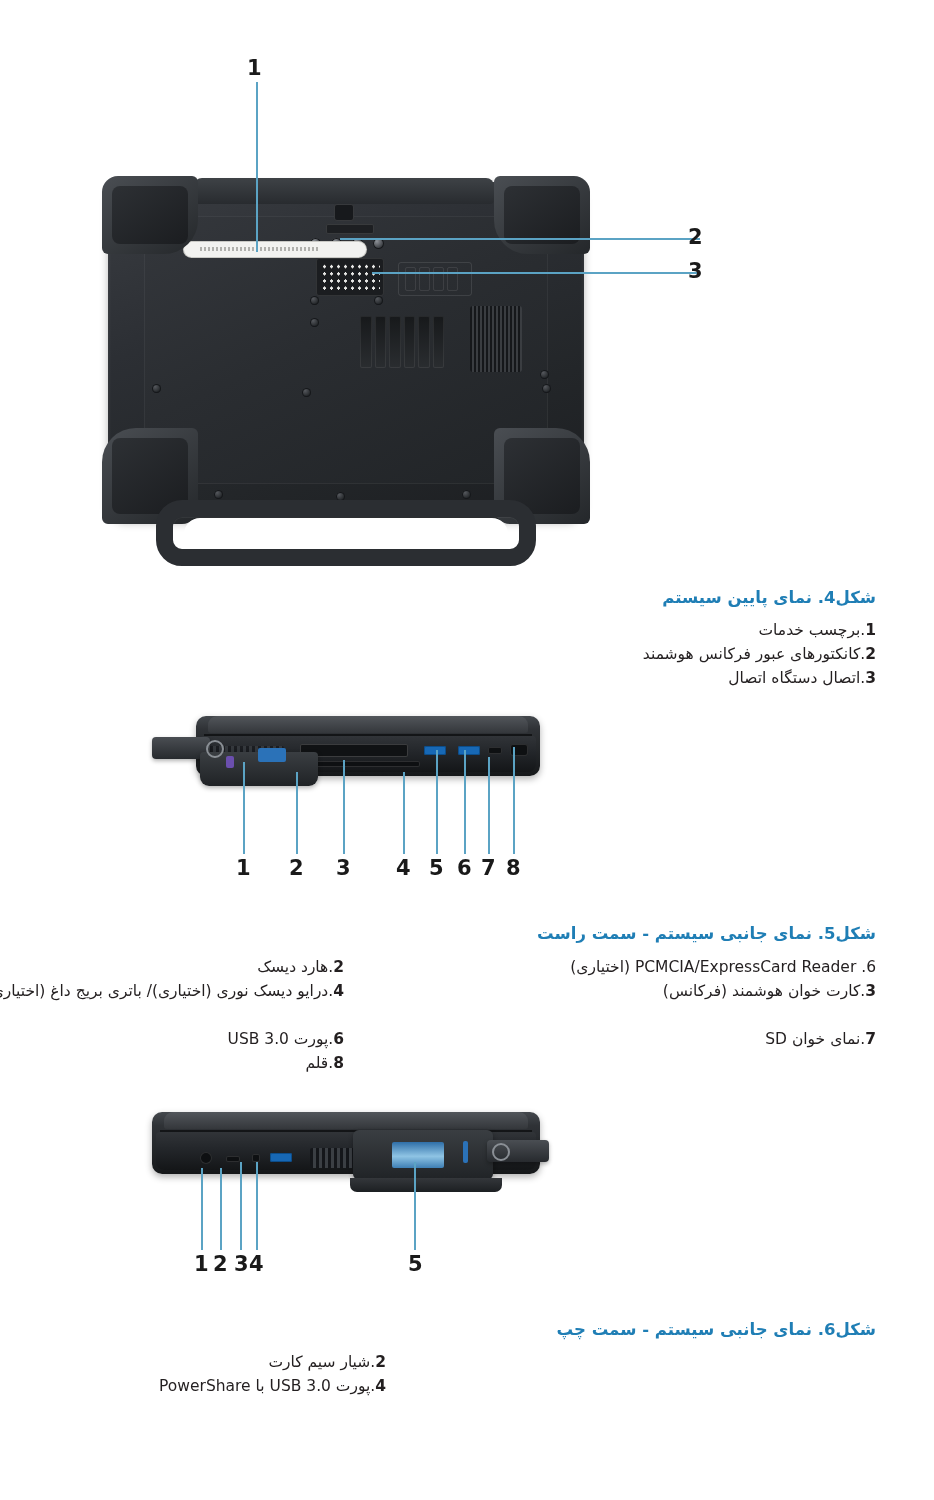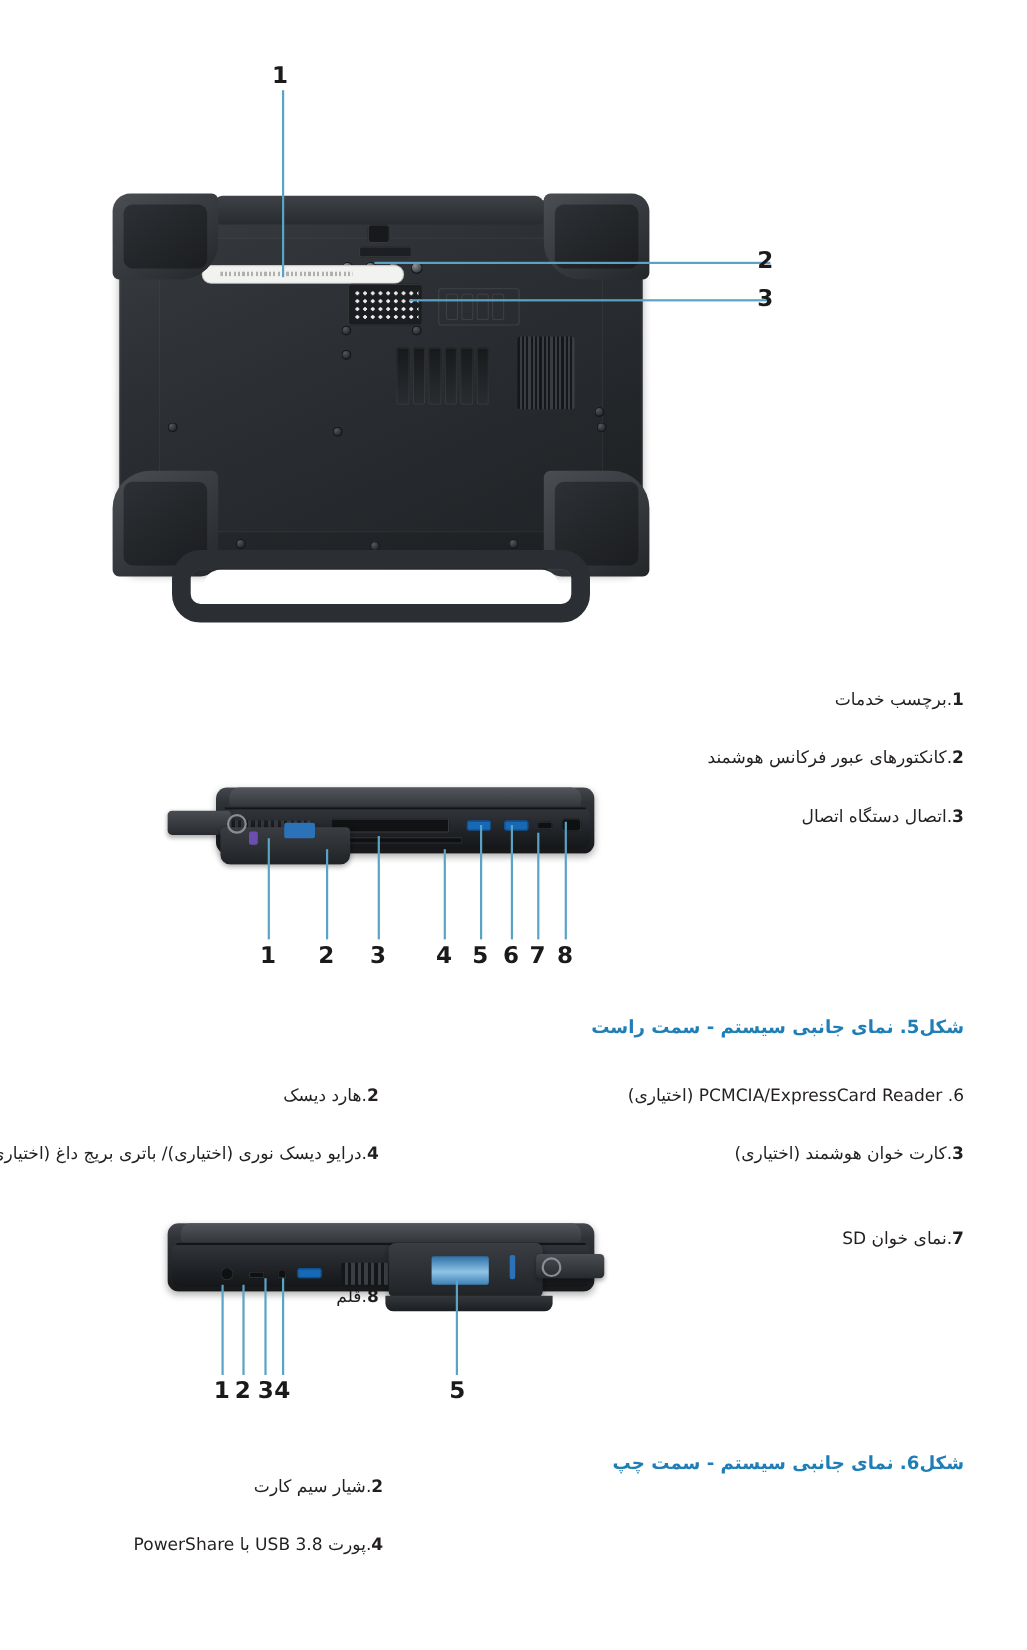--- a/index.html
+++ b/index.html
@@ -19,21 +19,21 @@
     line-height:1;direction:ltr;
   }
 
   
   .cap-block{position:absolute;direction:rtl;text-align:right;}
   .cap-title{
     color:#1f7eb5;font-weight:bold;font-size:16.5px;line-height:1.4;
     white-space:nowrap;
   }
   .cap-line{
-    font-size:15.5px;line-height:1.55;color:#231f20;white-space:nowrap;margin-top:29px;
+    font-size:15.5px;line-height:1.55;color:#231f20;white-space:nowrap;
   }
   .cap-line b{font-weight:bold;}
   .cap-col{position:absolute;direction:rtl;text-align:right;}
   .cap-col .cap-line{white-space:nowrap;}
 
   
   .lt-bottom{
     position:absolute;left:98px;top:176px;width:496px;height:390px;
   }
   .lt-bottom .shell{
@@ -257,20 +257,21 @@
 
   <div class="lead v" style="left:256px;top:82px;height:170px;"></div>
   <div class="lead h" style="left:340px;top:238px;width:360px;"></div>
   <div class="lead h" style="left:372px;top:272px;width:328px;"></div>
 
   <div class="callnum" style="left:247px;top:58px;">1</div>
   <div class="callnum" style="left:688px;top:227px;">2</div>
   <div class="callnum" style="left:688px;top:261px;">3</div>
 
   <div class="cap-block" style="right:58px;top:586px;width:520px;">
+    <div class="cap-title">شکل4. نمای پایین سیستم</div>
     <div style="height:9px"></div>
     <div class="cap-line"><b>1</b><span>.برچسب خدمات</span></div>
     <div class="cap-line"><b>2</b><span>.کانکتورهای عبور فرکانس هوشمند</span></div>
     <div class="cap-line"><b>3</b><span>.اتصال دستگاه اتصال</span></div>
   </div>
 
   <div class="lt-side" style="left:196px;top:716px;width:344px;height:60px;">
     <div class="side-body"></div>
     <div class="side-lid"></div>
     <div class="side-seam"></div>
@@ -312,21 +313,21 @@
   <div class="callnum" style="left:457px;top:858px;">6</div>
   <div class="callnum" style="left:481px;top:858px;">7</div>
   <div class="callnum" style="left:506px;top:858px;">8</div>
 
   <div class="cap-block" style="right:58px;top:922px;width:600px;">
     <div class="cap-title">شکل5. نمای جانبی سیستم - سمت راست</div>
   </div>
 
   <div class="cap-col" style="right:58px;top:955px;width:420px;">
     <div class="cap-line">6. PCMCIA/ExpressCard Reader (اختیاری)</div>
-    <div class="cap-line"><b>3</b><span>.کارت خوان هوشمند (اختیاری)</span></div>
+    <div class="cap-line"><b>3</b><span>.کارت خوان هوشمند (فرکانس)</span></div>
     <div style="height:24px"></div>
     <div class="cap-line"><b>7</b><span>.نمای خوان SD</span></div>
   </div>
 
   <div class="cap-col" style="left:-14px;top:955px;width:372px;text-align:left;">
     <div class="cap-line" style="text-align:right;padding-right:14px;"><b>2</b><span>.هارد دیسک</span></div>
     <div class="cap-line" style="text-align:right;padding-right:14px;"><b>4</b><span>.درایو دیسک نوری (اختیاری)/ باتری بریج داغ (اختیاری)</span></div>
     <div style="height:24px"></div>
     <div class="cap-line" style="text-align:right;padding-right:14px;"><b>6</b><span>.پورت USB 3.0</span></div>
     <div class="cap-line" style="text-align:right;padding-right:14px;"><b>8</b><span>.قلم</span></div>
@@ -363,18 +364,18 @@
   <div class="callnum" style="left:213px;top:1254px;">2</div>
   <div class="callnum" style="left:234px;top:1254px;">3</div>
   <div class="callnum" style="left:249px;top:1254px;">4</div>
   <div class="callnum" style="left:408px;top:1254px;">5</div>
 
   <div class="cap-block" style="right:58px;top:1318px;width:600px;">
     <div class="cap-title">شکل6. نمای جانبی سیستم - سمت چپ</div>
   </div>
 
 
-  <div class="cap-col" style="left:0px;top:1310px;width:348px;">
+  <div class="cap-col" style="left:0px;top:1350px;width:348px;padding-left:38px;">
     <div class="cap-line" style="text-align:right;"><b>2</b><span>.شیار سیم کارت</span></div>
-    <div class="cap-line" style="text-align:right;"><b>4</b><span>.پورت USB 3.8 با PowerShare</span></div>
+    <div class="cap-line" style="text-align:right;"><b>4</b><span>.پورت USB 3.0 با PowerShare</span></div>
   </div>
 
 </div>
 
 </body></html>

